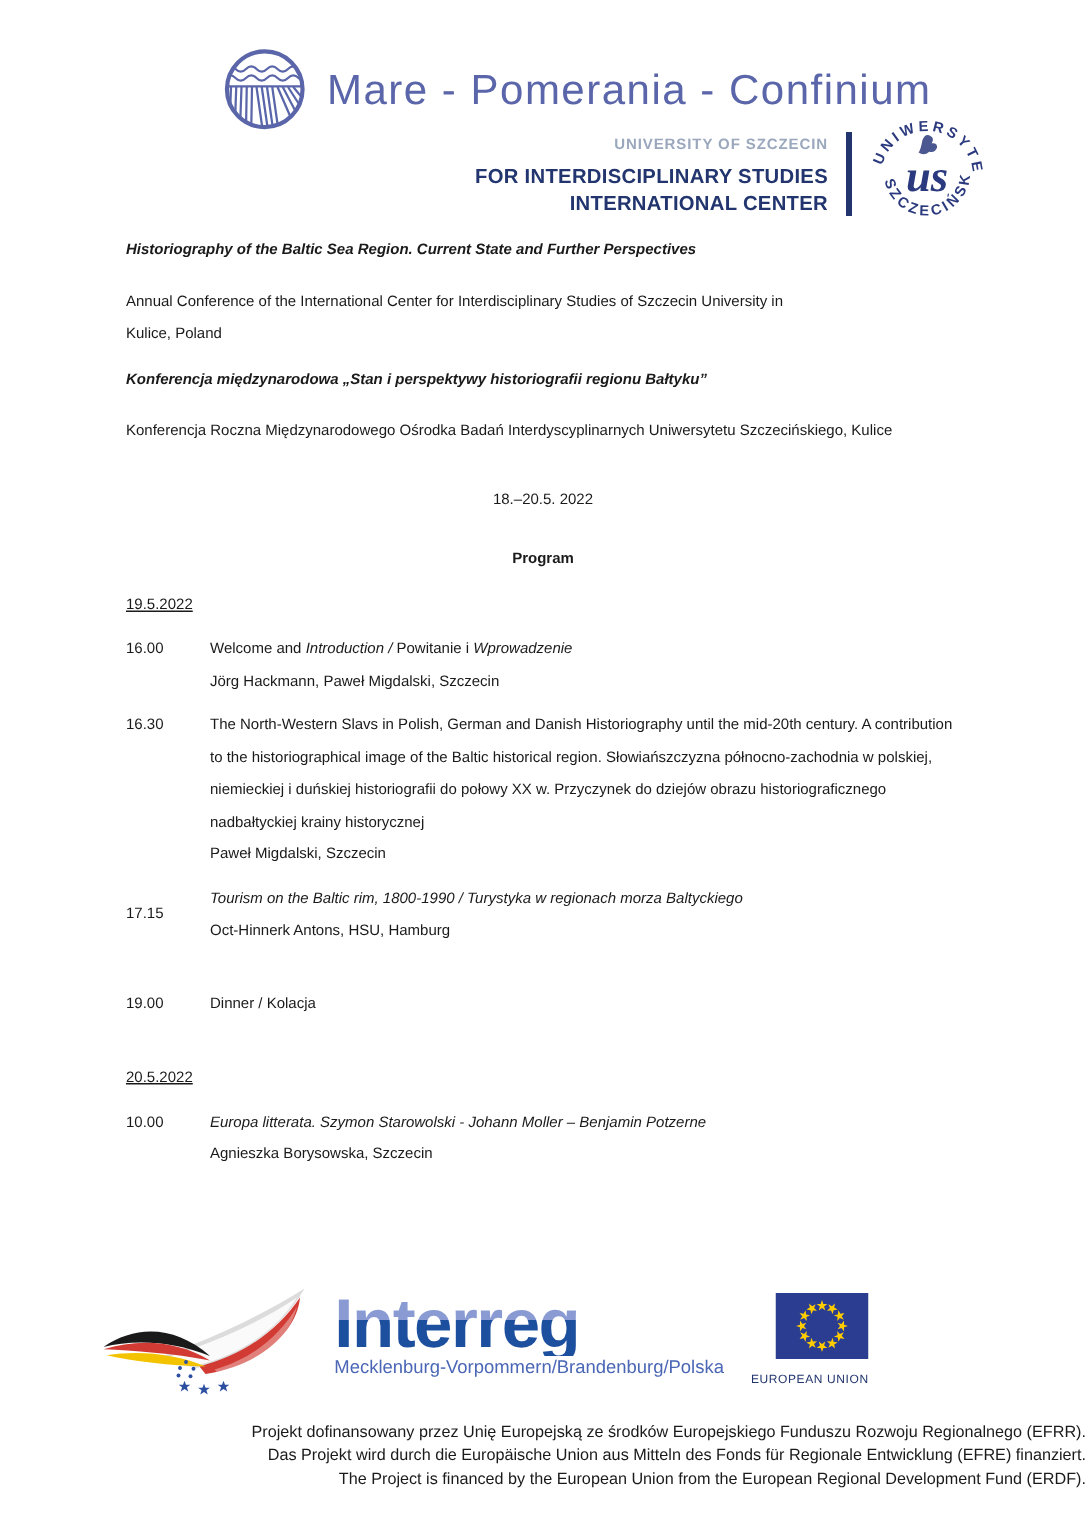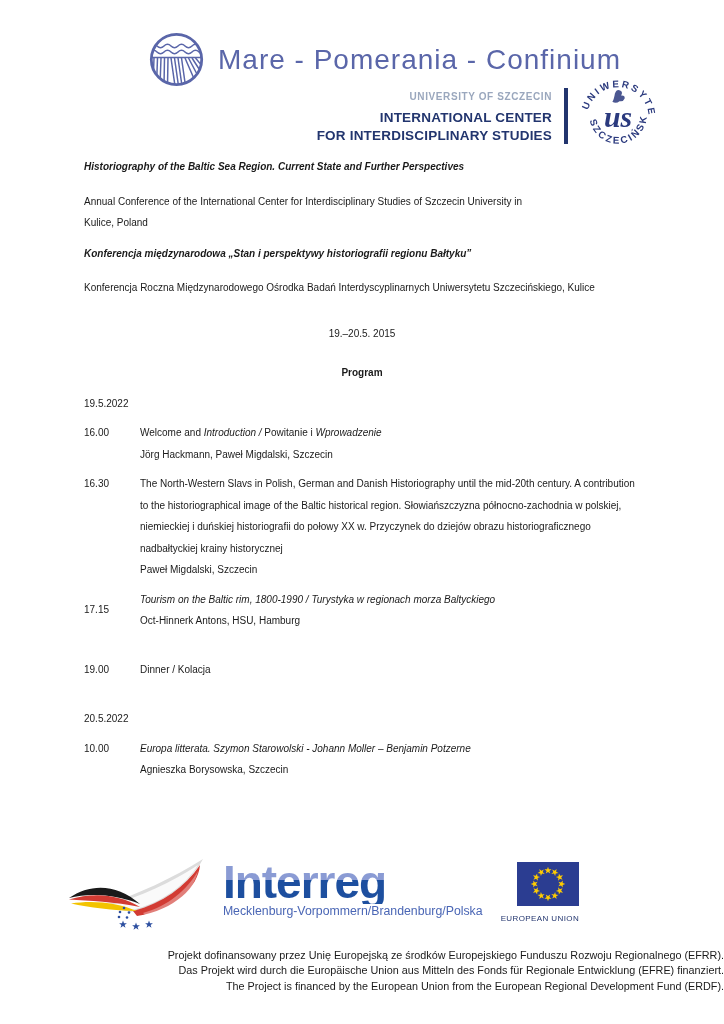--- a/index.html
+++ b/index.html
@@ -16,21 +16,21 @@
   .uni-big{font-size:13.5px;font-weight:700;color:#22356E;display:block;letter-spacing:.2px;}
   .uni-divider{width:4px;height:56px;background:#22356E;margin:0 10px 0 12px;}
   
   .content{position:absolute;left:84px;top:156px;width:556px;font-size:10px;line-height:21.5px;}
   .content p{margin:0;}
   .t-bold-it{font-weight:700;font-style:italic;margin-bottom:13px !important;}
   .sub-en{margin-bottom:9px !important;}
   .sub-pl{margin-bottom:0 !important;}
   .dates-line{text-align:center;margin-top:24px !important;}
   .program-h{text-align:center;font-weight:700;margin-top:18px !important;}
-  .day-date{margin-top:9px !important;margin-bottom:8px !important;}
+  .day-date{text-decoration:underline;margin-top:9px !important;margin-bottom:8px !important;}
   .session{display:flex;margin-bottom:8px;}
   .session .time{width:56px;flex:0 0 56px;}
   .session .stitle{flex:1;}
   .it{font-style:italic;}
   .gap-lg{margin-bottom:27px;align-items:center;}
   .gap-xl{margin-bottom:28px;}
   
   .logos{position:absolute;left:0;top:856px;width:642px;display:flex;justify-content:center;align-items:flex-start;gap:10px;}
   .interreg-block{margin-top:4px;}
   .interreg-name{
@@ -64,22 +64,22 @@
         <path d="M23,27 L27,55 M26.5,27 L30.5,55 M30,27 L34,55 M33.5,27 L37.5,55"></path>
         <path d="M37,27 L47,50 M40.5,27 L50.5,46 M44,27 L53,41 M47.5,27 L55,36"></path>
       </g>
     </svg>
     <span class="mare-title">Mare - Pomerania - Confinium</span>
   </div>
 
   <div class="uni-row">
     <div class="uni-text">
       <span class="uni-small">UNIVERSITY OF SZCZECIN</span>
+      <span class="uni-big">FOR INTERDISCIPLINARY STUDIES</span>
       <span class="uni-big">INTERNATIONAL CENTER</span>
-      <span class="uni-big">FOR INTERDISCIPLINARY STUDIES</span>
     </div>
     <div class="uni-divider"></div>
     <svg width="80" height="80" viewBox="0 0 78 78">
       <defs>
         <path id="arcT" d="M9,41 A30,30 0 0 1 69,41"></path>
         <path id="arcB" d="M11,38 A28,28 0 0 0 67,38"></path>
       </defs>
       <text font-size="9.5" font-weight="700" letter-spacing="2.2" fill="#2B3A7E" font-family="Liberation Sans,sans-serif">
         <textPath href="#arcT" startOffset="8%">UNIWERSYTET</textPath>
       </text>
@@ -94,21 +94,21 @@
   <div class="content">
     <p class="t-bold-it">Historiography of the Baltic Sea Region. Current State and Further Perspectives</p>
     <p class="sub-en">
       <span>Annual Conference of the International Center for Interdisciplinary Studies of Szczecin University in</span><br>
       <span>Kulice, Poland</span>
     </p>
     <p class="t-bold-it" style="margin-top:9px;">Konferencja międzynarodowa „Stan i perspektywy historiografii regionu Bałtyku”</p>
     <p class="sub-pl">
       <span class="jline-wrap" style="text-align:justify;display:block;">Konferencja Roczna Międzynarodowego Ośrodka Badań Interdyscyplinarnych Uniwersytetu Szczecińskiego, Kulice</span>
     </p>
-    <p class="dates-line">19.–20.5. 2015</p>
+    <p class="dates-line">18.–20.5. 2022</p>
     <p class="program-h">Program</p>
 
     <p class="day-date">19.5.2022</p>
 
     <div class="session">
       <div class="time">16.00</div>
       <div class="stitle">
         <p><span>Welcome and </span><span class="it">Introduction /</span><span> Powitanie i </span><span class="it">Wprowadzenie</span></p>
         <p>Jörg Hackmann, Paweł Migdalski, Szczecin</p>
       </div>

